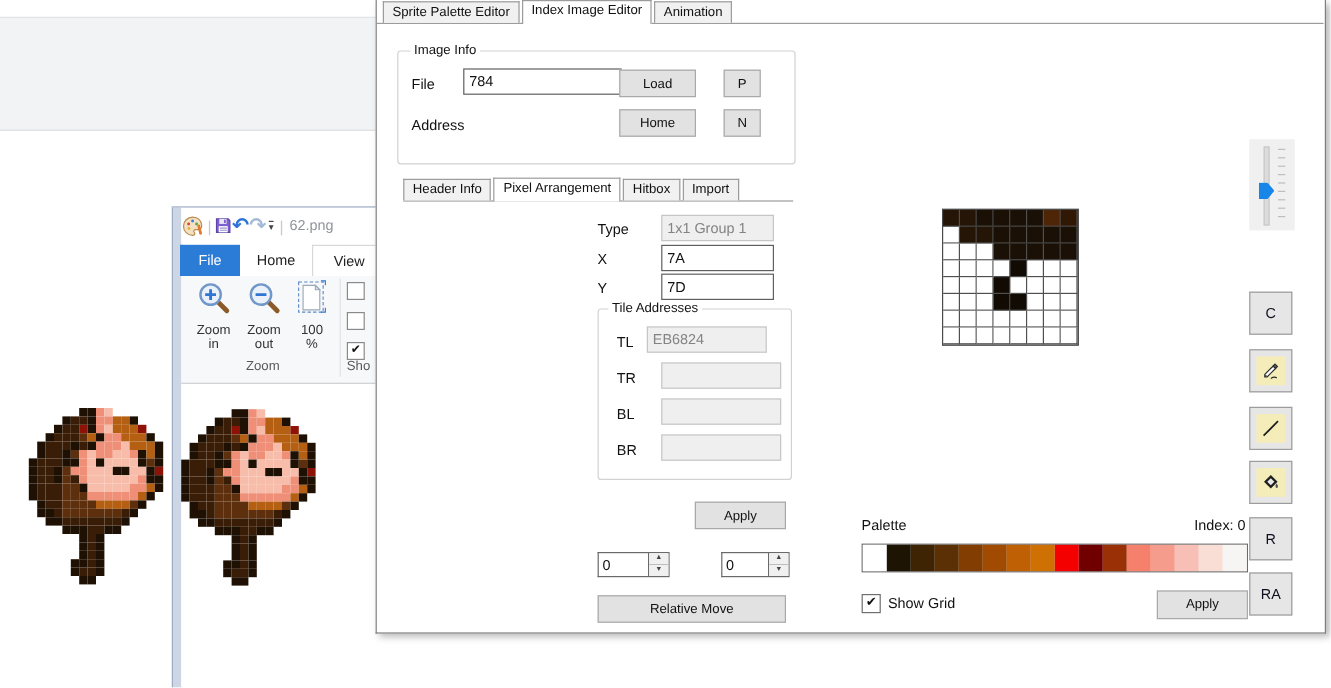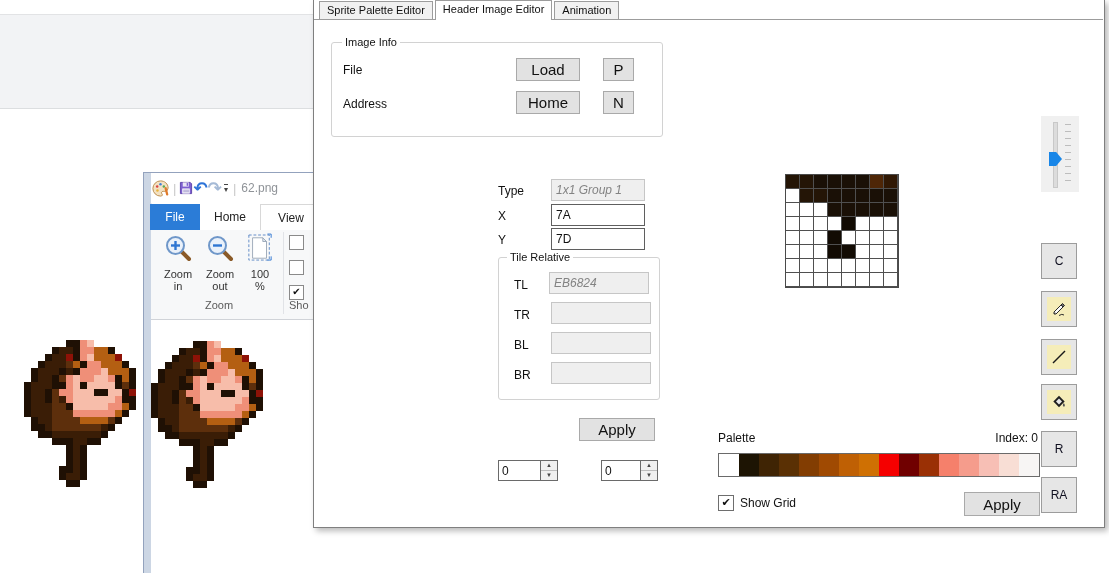--- a/index.html
+++ b/index.html
@@ -55,21 +55,21 @@
   #arr-tabs{left:22px;top:148px;width:325px;}
   #view-tabs{left:363px;top:42px;width:426px;}
 
   .group{position:absolute;border:1px solid #d2d2d2;border-radius:3px;}
   .legend{position:absolute;font-size:11px;background:#fff;padding:0 3px;}
 
   .flabel{position:absolute;font-size:12px;color:#111;}
   .tb{position:absolute;background:#fff;border:1px solid #5f5f5f;font-size:12px;
       display:flex;align-items:center;padding:0 4px;height:20px;box-sizing:content-box;color:#111;}
   .tb.dis{background:#efefef;border-color:#c6c6c6;color:#838383;}
-  .btn{position:absolute;background:#e2e2e2;border:1px solid #a9a9a9;font-size:15px;color:#111;
+  .btn{position:absolute;background:#e2e2e2;border:1px solid #a9a9a9;font-size:11px;color:#111;
        display:flex;align-items:center;justify-content:center;}
 
   #coord-list{left:22px;top:169px;width:146px;height:346px;background:#fff;border:1px solid #6a6a6a;
               font-size:11px;overflow:hidden;}
   .li{height:13px;line-height:13px;padding-left:2px;color:#111;}
   .li.sel{background:#0078d7;color:#fff;}
 
   
   .spin{position:absolute;display:flex;height:21px;}
   .spin-val{flex:1;background:#fff;border:1px solid #6a6a6a;border-right:none;font-size:12px;
@@ -614,47 +614,54 @@
       <div class="px" style="left: 49px; top: 133px; background: rgb(58, 29, 6);"></div>
       <div class="px" style="left: 56px; top: 133px; background: rgb(31, 16, 4);"></div>
       <div class="px" style="left: 42px; top: 140px; background: rgb(31, 16, 4);"></div>
       <div class="px" style="left: 49px; top: 140px; background: rgb(31, 16, 4);"></div>
     </div>
 
   <div id="editor" class="abs">
 
     <div id="editor-tabs" class="tabstrip">
         <div class="tab">Sprite Palette Editor</div>
-        <div class="tab sel">Header Image Editor</div>
+        <div class="tab sel">Index Image Editor</div>
         <div class="tab">Animation</div>
       </div>
 
     <div class="group" style="left:17px;top:42px;width:330px;height:93px;">
       <span class="legend" style="left:10px;top:-7px;">Image Info</span>
     </div>
     <span class="flabel" style="left:29px;top:63px;">File</span>
+    <div class="tb" style="left:72px;top:57px;width:122px;">784</div>
     <div class="btn" style="left:202px;top:58px;width:62px;height:21px;">Load</div>
     <div class="btn" style="left:289px;top:58px;width:29px;height:21px;">P</div>
     <span class="flabel" style="left:29px;top:97px;">Address</span>
     <div class="btn" style="left:202px;top:91px;width:62px;height:21px;">Home</div>
     <div class="btn" style="left:289px;top:91px;width:29px;height:21px;">N</div>
 
+    <div id="arr-tabs" class="tabstrip">
+        <div class="tab">Header Info</div>
+        <div class="tab sel">Pixel Arrangement</div>
+        <div class="tab">Hitbox</div>
+        <div class="tab">Import</div>
+      </div>
 
     <span class="flabel" style="left:184px;top:184px;">Type</span>
-    <div class="tb dis" style="left:237px;top:179px;width:84px;font-style:italic;">1x1 Group 1</div>
+    <div class="tb dis" style="left:237px;top:179px;width:84px;">1x1 Group 1</div>
     <span class="flabel" style="left:184px;top:209px;">X</span>
     <div class="tb" style="left:237px;top:204px;width:84px;">7A</div>
     <span class="flabel" style="left:184px;top:233px;">Y</span>
     <div class="tb" style="left:237px;top:228px;width:84px;">7D</div>
 
     <div class="group" style="left:184px;top:257px;width:160px;height:141px;">
-      <span class="legend" style="left:8px;top:-7px;">Tile Relative</span>
+      <span class="legend" style="left:8px;top:-7px;">Tile Addresses</span>
     </div>
     <span class="flabel" style="left:200px;top:278px;">TL</span>
-    <div class="tb dis" style="left:235px;top:272px;width:90px;font-style:italic;">EB6824</div>
+    <div class="tb dis" style="left:225px;top:272px;width:90px;">EB6824</div>
     <span class="flabel" style="left:200px;top:308px;">TR</span>
     <div class="tb dis" style="left:237px;top:302px;width:90px;"></div>
     <span class="flabel" style="left:200px;top:338px;">BL</span>
     <div class="tb dis" style="left:237px;top:332px;width:90px;"></div>
     <span class="flabel" style="left:200px;top:368px;">BR</span>
     <div class="tb dis" style="left:237px;top:362px;width:90px;"></div>
 
     <div class="btn" style="left:265px;top:418px;width:74px;height:21px;">Apply</div>
 
     <div class="spin" style="left:184px;top:460px;width:60px;">
@@ -664,20 +671,21 @@
         <div class="spin-b">▼</div>
       </div>
     </div>
     <div class="spin" style="left:287px;top:460px;width:57px;">
       <div class="spin-val">0</div>
       <div class="spin-btns">
         <div class="spin-b">▲</div>
         <div class="spin-b">▼</div>
       </div>
     </div>
+    <div class="btn" style="left:184px;top:496px;width:155px;height:21px;">Relative Move</div>
 
 
 
     <div id="slider" class="abs">
       <div id="slider-track"></div>
       <div id="slider-thumb"></div>
       <div id="slider-ticks">
           <div class="tick"></div>
           <div class="tick"></div>
           <div class="tick"></div>

